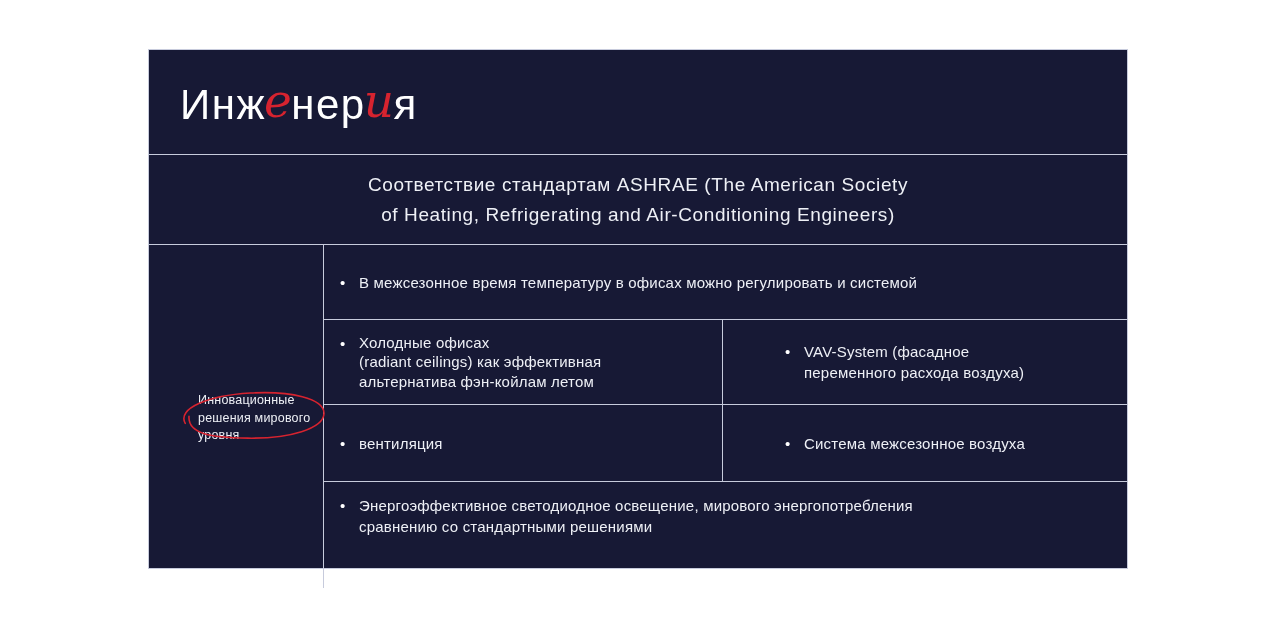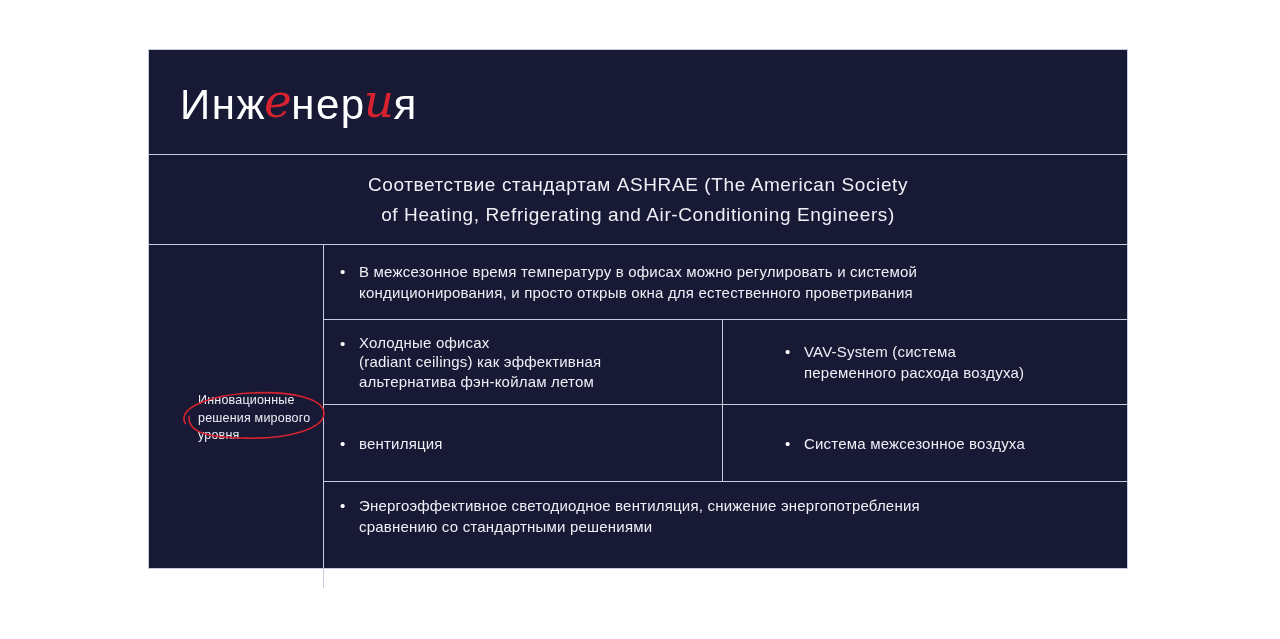--- a/index.html
+++ b/index.html
@@ -120,42 +120,41 @@
     </div>
 
     <div class="grid">
 
       <div class="row row-1">
         <div class="cell cell-full">
           <div class="item">
             <span class="bullet">•</span>
             <div class="lines">
               <div>В межсезонное время температуру в офисах можно регулировать и системой</div>
-              <div>кондиционирования, и просто открыв окна для естественного проветривания</div>
             </div>
           </div>
         </div>
       </div>
 
       <div class="row row-2">
         <div class="cell cell-left">
           <div class="item">
             <span class="bullet">•</span>
             <div class="lines">
               <div>Холодные офисах</div>
               <div>(radiant ceilings) как эффективная</div>
               <div>альтернатива фэн-койлам летом</div>
             </div>
           </div>
         </div>
         <div class="cell cell-right">
           <div class="item">
             <span class="bullet">•</span>
             <div class="lines">
-              <div>VAV-System (система</div>
+              <div>VAV-System (фасадное</div>
               <div>переменного расхода воздуха)</div>
             </div>
           </div>
         </div>
       </div>
 
       <div class="row row-3">
         <div class="cell cell-left">
           <div class="item">
             <span class="bullet">•</span>
@@ -172,21 +171,21 @@
             </div>
           </div>
         </div>
       </div>
 
       <div class="row row-4">
         <div class="cell cell-full">
           <div class="item">
             <span class="bullet">•</span>
             <div class="lines">
-              <div>Энергоэффективное светодиодное вентиляция, снижение энергопотребления</div>
+              <div>Энергоэффективное светодиодное освещение, мирового энергопотребления</div>
               <div>сравнению со стандартными решениями</div>
             </div>
           </div>
         </div>
       </div>
 
     </div>
   </div>
 </div>
 

